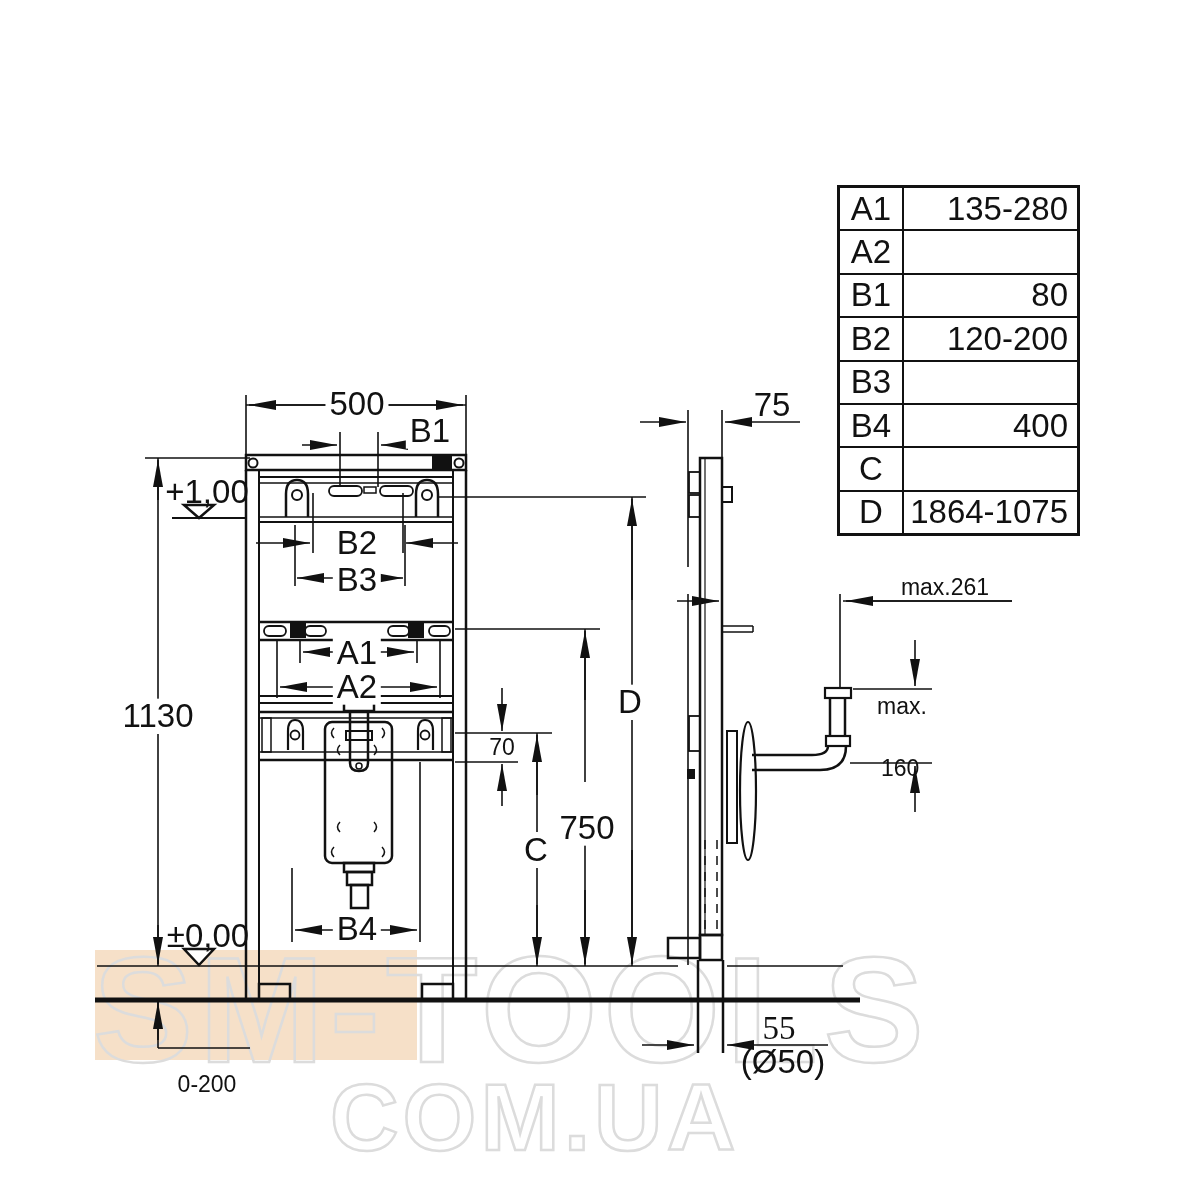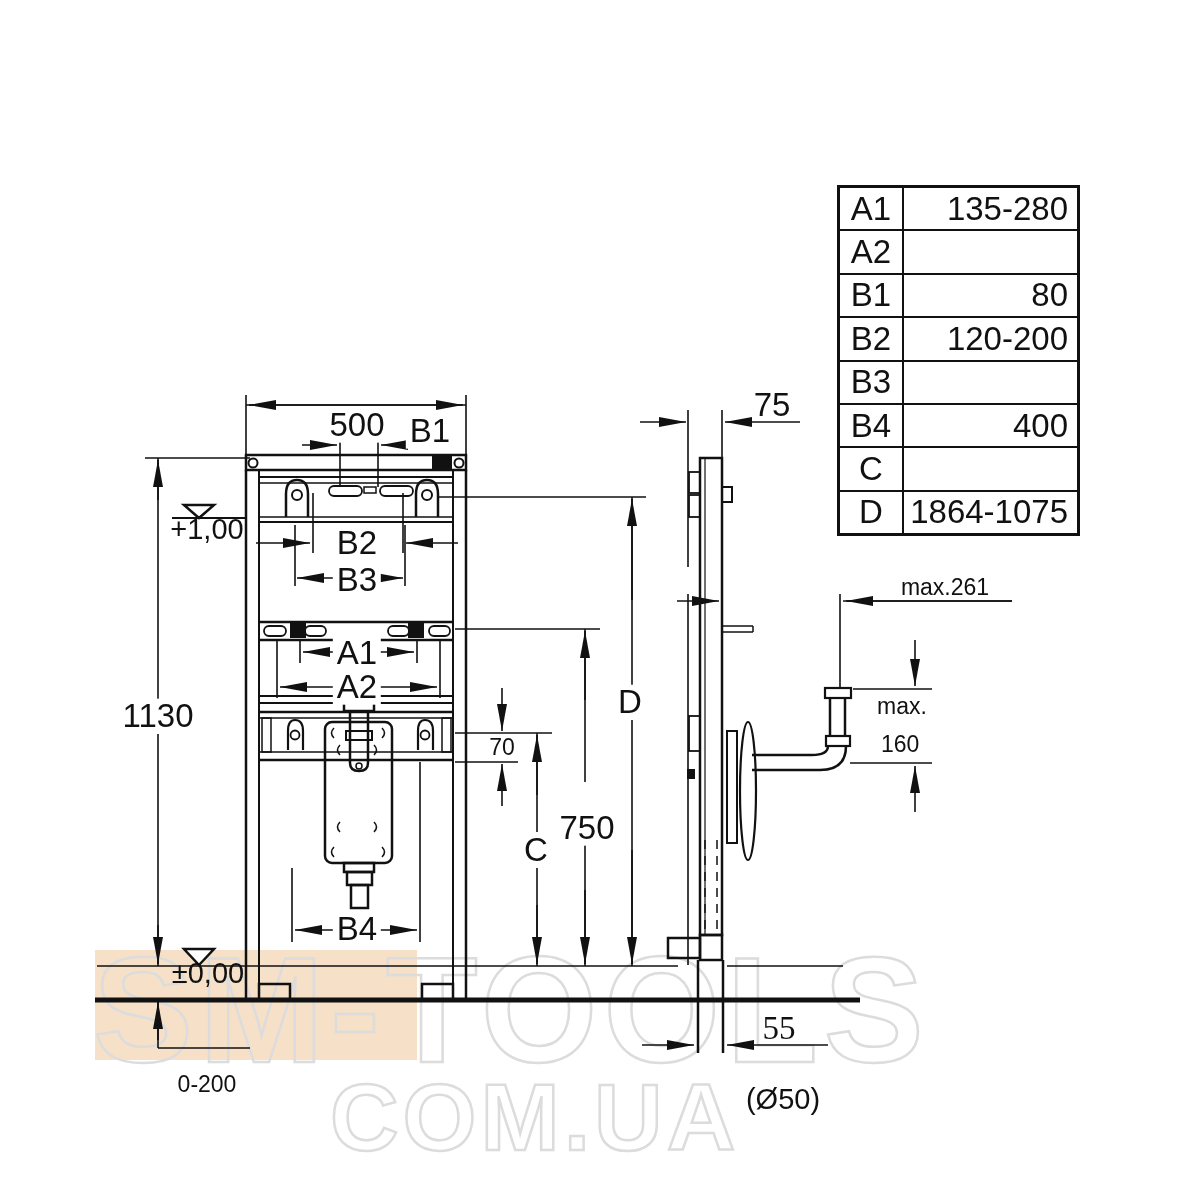--- a/index.html
+++ b/index.html
@@ -2,21 +2,21 @@
 <html><head>
 <meta charset="utf-8">
 <style>
   html,body{margin:0;padding:0;background:#fff;}
   #stage{position:relative;width:1200px;height:1200px;background:#fff;overflow:hidden;
          font-family:"Liberation Sans",sans-serif;color:#111;}
   #stage svg{position:absolute;left:0;top:0;}
   .lbl{position:absolute;transform:translate(-50%,-50%);white-space:nowrap;
        font-size:33px;line-height:1.05;color:#111;}
   .lbl.bg{background:#fff;padding:0 4px;}
-  .lbl.sm{font-size:29px;margin-top:37px;}
+  .lbl.sm{font-size:33px;}
   .lbl.md{font-size:23px;}
   .lbl.tl{transform:none;} 
   
   #dim-table{position:absolute;left:837px;top:185px;width:243px;height:351px;
              border:3px solid #111;display:flex;flex-direction:column;box-sizing:border-box;
              background:#fff;font-size:33px;}
   #dim-table .trow{flex:1;display:flex;border-bottom:2px solid #111;align-items:center;box-sizing:border-box;}
   #dim-table .trow:last-child{border-bottom:none;}
   #dim-table .tkey{width:64px;border-right:2px solid #111;align-self:stretch;
                    display:flex;align-items:center;justify-content:center;box-sizing:border-box;}
@@ -235,39 +235,39 @@
       <line x1="853" y1="689" x2="932" y2="689"></line>
       <line x1="850" y1="763" x2="932" y2="763"></line>
       <line x1="915" y1="640" x2="915" y2="686" marker-end="url(#arr)"></line>
       <line x1="915" y1="812" x2="915" y2="766" marker-end="url(#arr)"></line>
 
       <line x1="642" y1="1045" x2="694" y2="1045" marker-end="url(#arr)"></line>
       <line x1="828" y1="1045" x2="727" y2="1045" marker-end="url(#arr)"></line>
     </g>
   </svg>
 
-  <div class="lbl bg" style="left:357px;top:404px;margin-top:21px;">500</div>
+  <div class="lbl bg" style="left:357px;top:404px;">500</div>
   <div class="lbl bg" style="left:430px;top:431px;">B1</div>
   <div class="lbl sm" style="left:207px;top:492px;">+1,00</div>
   <div class="lbl bg" style="left:357px;top:543px;">B2</div>
   <div class="lbl bg" style="left:357px;top:580px;">B3</div>
   <div class="lbl bg" style="left:357px;top:653px;">A1</div>
   <div class="lbl bg" style="left:357px;top:687px;">A2</div>
   <div class="lbl bg" style="left:158px;top:716px;">1130</div>
   <div class="lbl md" style="left:502px;top:747px;">70</div>
   <div class="lbl bg" style="left:587px;top:828px;">750</div>
   <div class="lbl bg" style="left:536px;top:850px;">C</div>
   <div class="lbl bg" style="left:630px;top:702px;">D</div>
   <div class="lbl bg" style="left:357px;top:929px;">B4</div>
   <div class="lbl sm" style="left:208px;top:936px;">±0,00</div>
   <div class="lbl md" style="left:207px;top:1060px;margin-top:24px;">0-200</div>
   <div class="lbl" style="left:772px;top:405px;">75</div>
   <div class="lbl md" style="left:945px;top:587px;">max.261</div>
   <div class="lbl md tl" style="left:877px;top:694px;">max.</div>
-  <div class="lbl md tl" style="left:881px;top:732px;">160</div>
+  <div class="lbl md tl" style="left:881px;top:756px;">160</div>
   <div class="lbl" style="left:779px;top:1028px;font-family:Liberation Serif, serif;">55</div>
   <div class="lbl sm" style="left:783px;top:1062px;">(Ø50)</div>
 
   <div id="dim-table">
     <div class="trow">
       <div class="tkey">A1</div>
       <div class="tval">135-280</div>
     </div>
     <div class="trow">
       <div class="tkey">A2</div>

